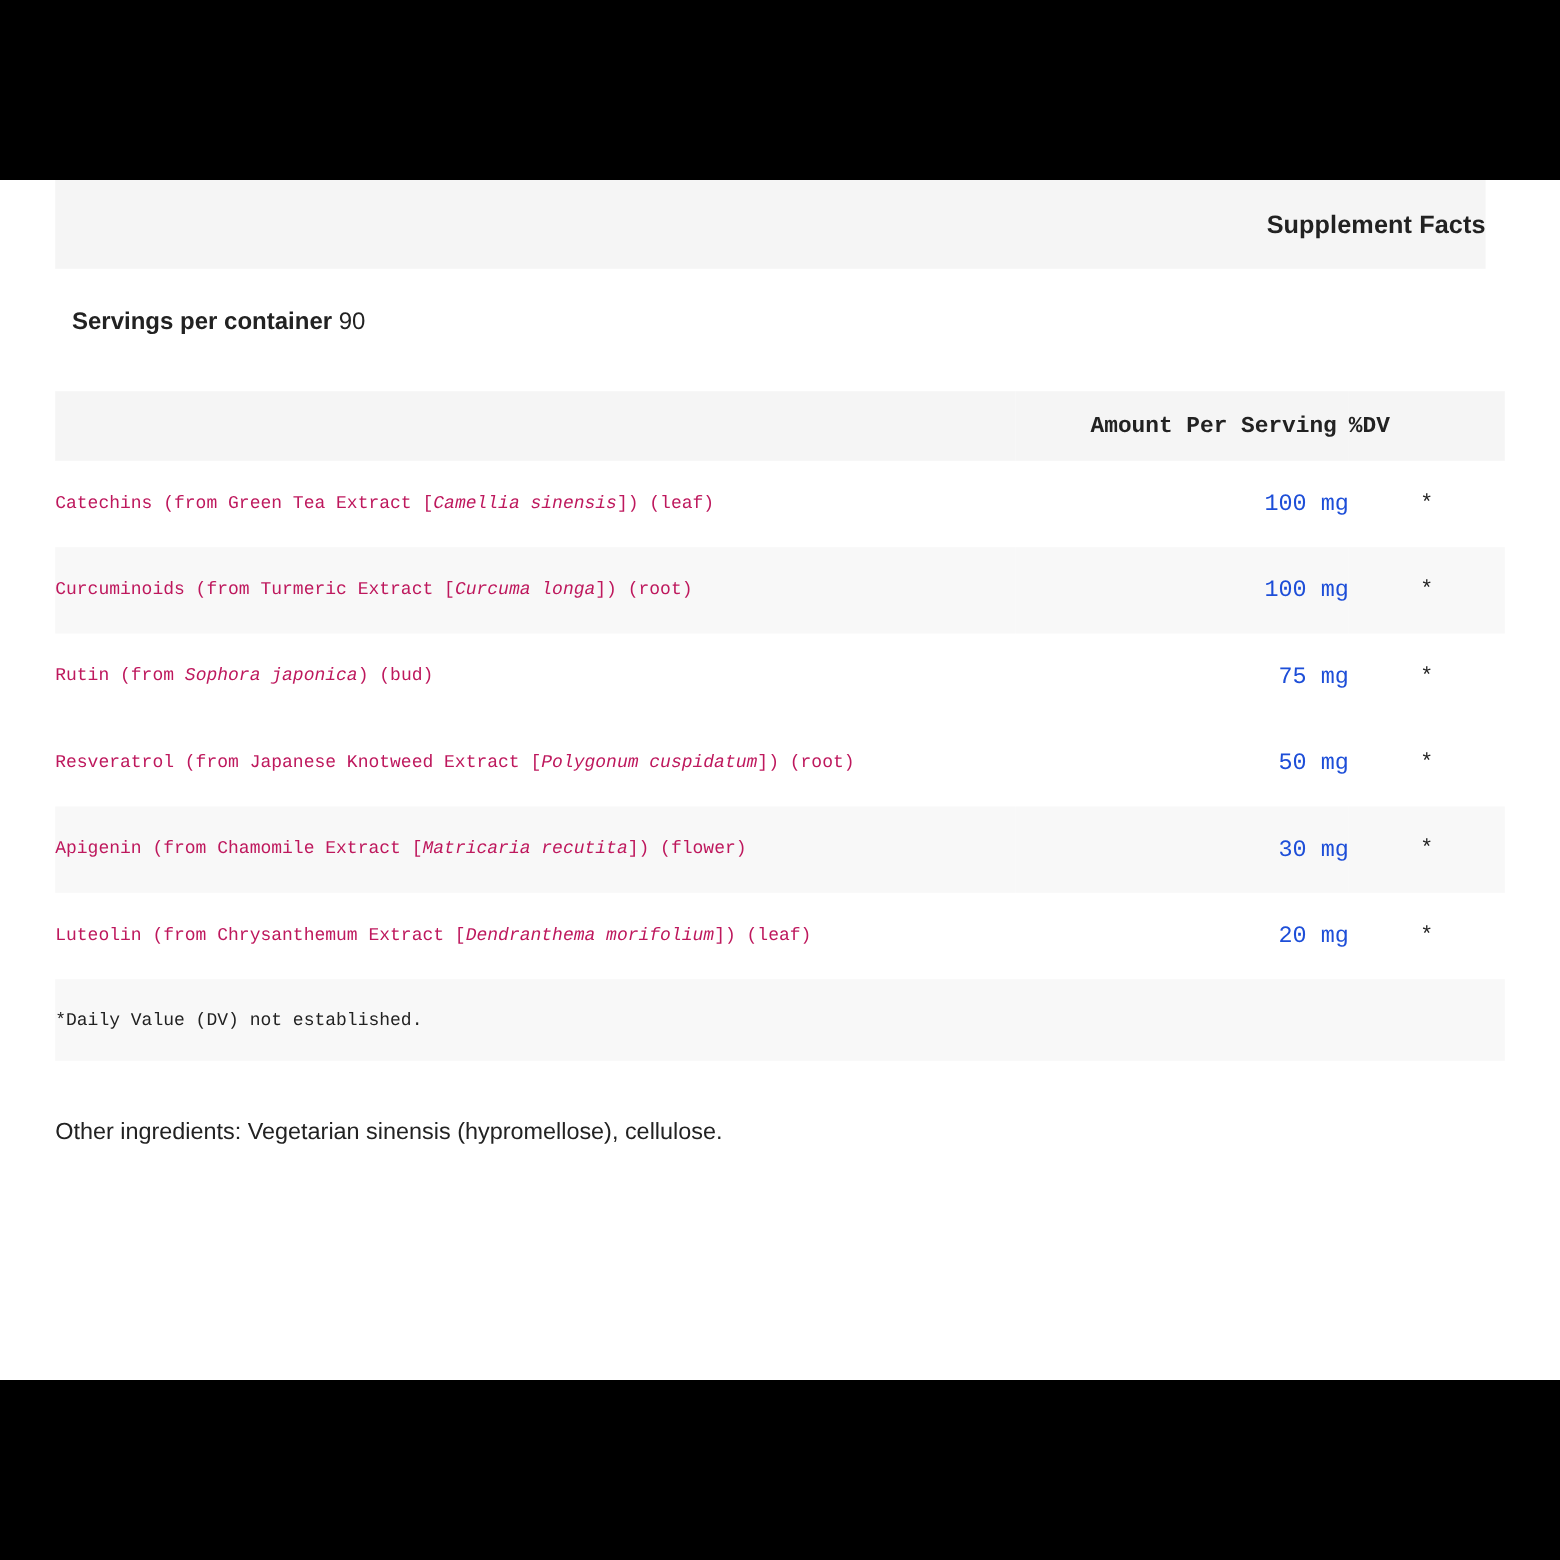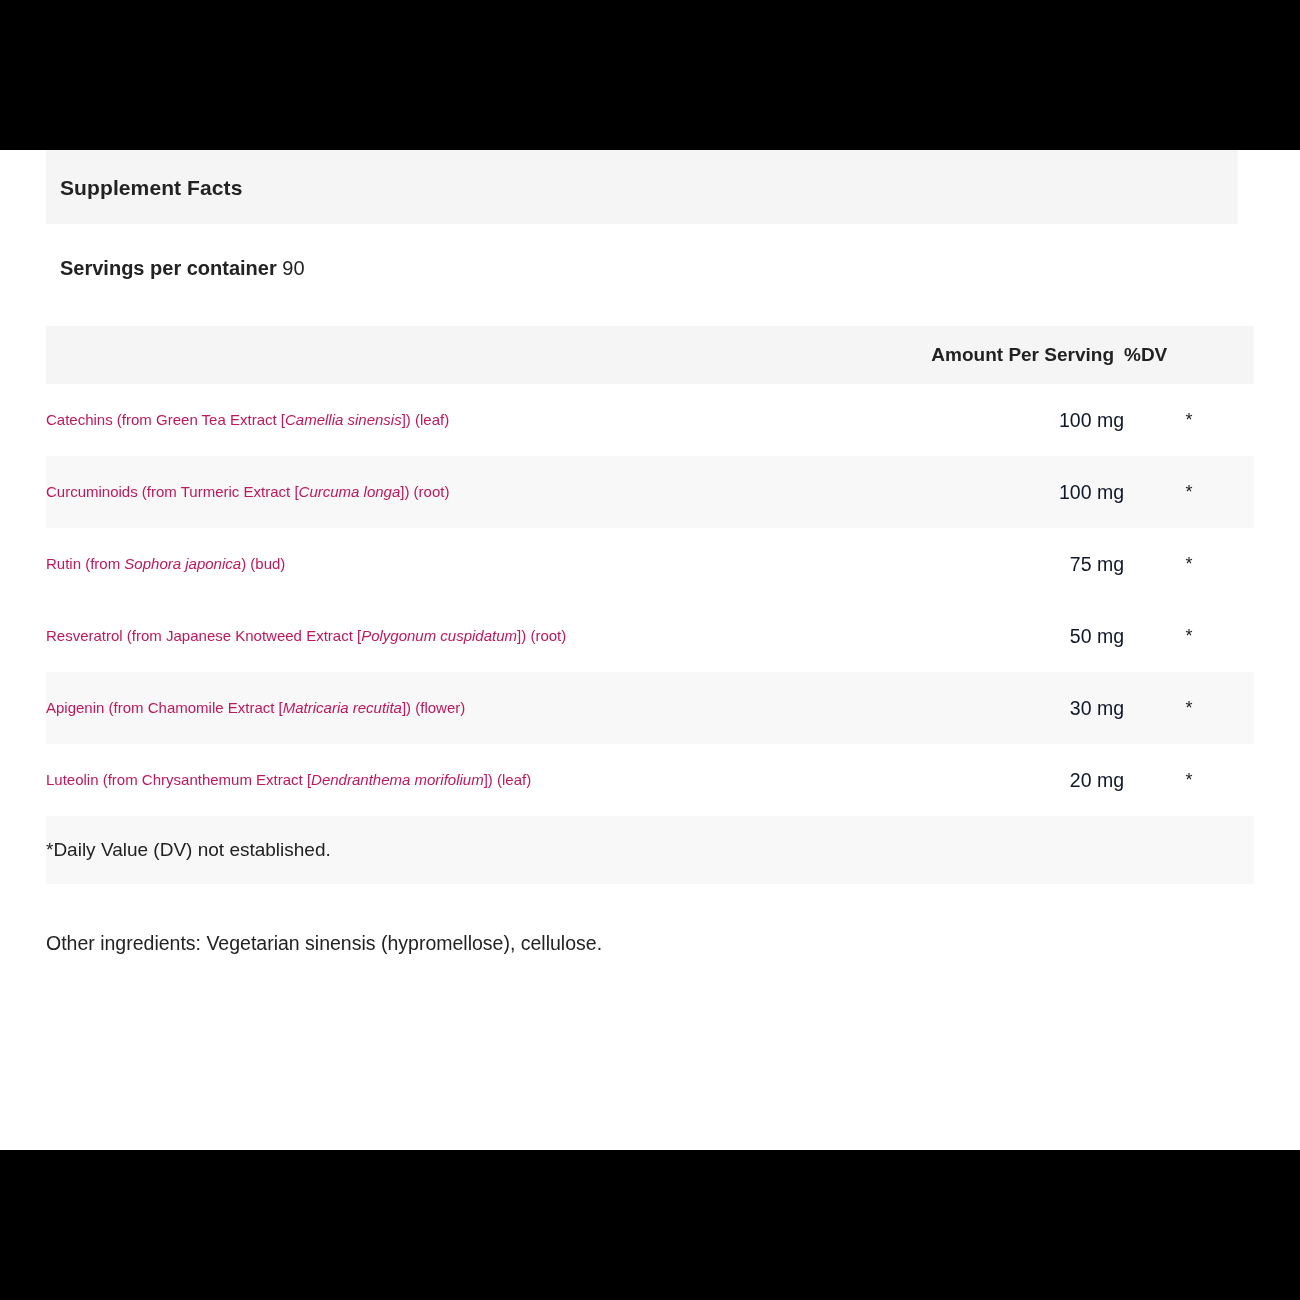--- a/index.html
+++ b/index.html
@@ -21,20 +21,21 @@
     height: 1000px;
     background: #ffffff;
   }
   .inner {
     padding: 0 62px 0 46px;
   }
   .facts-header {
     background: #f5f5f5;
     padding: 26px 0 24px 14px;
     margin: 0 0 0 0;
+    text-align: right;
   }
   .facts-header .title {
     font-size: 21px;
     font-weight: bold;
     color: #222222;
     letter-spacing: 0.1px;
   }
   .serving {
     padding: 26px 0 0 14px;
     font-size: 20px;
@@ -42,20 +43,21 @@
     line-height: 1.82;
   }
   .serving .label {
     font-weight: bold;
   }
   table.facts {
     width: 100%;
     border-collapse: collapse;
     margin-top: 40px;
     table-layout: fixed;
+    font-family: Liberation Mono, monospace;
   }
   table.facts th, table.facts td {
     padding: 0;
     vertical-align: middle;
   }
   .colhead-row th {
     background: #f5f5f5;
     height: 58px;
     font-size: 19px;
     font-weight: bold;
@@ -70,34 +72,34 @@
   tbody tr.alt td { background: #f8f8f8; }
   td.c-name {
     font-size: 15px;
     color: #be185d;
     padding-left: 14px;
     line-height: 1.35;
     margin-left: 36px;
   }
   td.c-amt {
     font-size: 19.5px;
-    color: #0f172a;
+    color: #1d4ed8;
     text-align: right;
     padding-right: 10px;
     white-space: nowrap;
   }
   td.c-dv {
     font-size: 18px;
     color: #222222;
     text-align: center;
     padding-right: 18px;
   }
   td.footnote {
     background: #f8f8f8;
-    font-size: 19px;
+    font-size: 15px;
     color: #222222;
     padding: 0 0 0 14px;
     height: 68px;
   }
   .other {
     padding: 46px 0 0 0;
     font-size: 19.5px;
     color: #222222;
     line-height: 1.4;
   }

